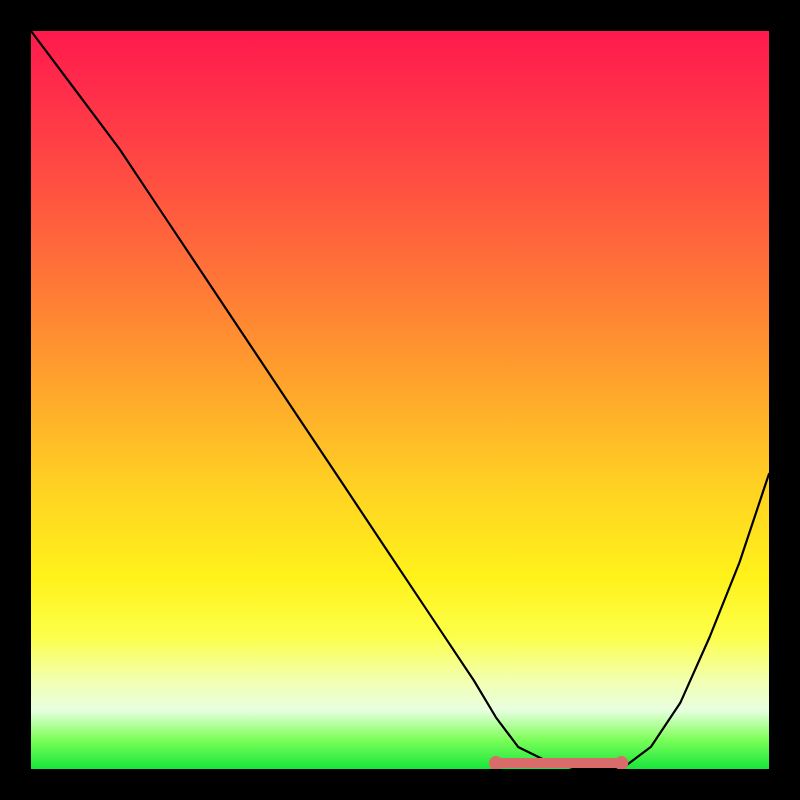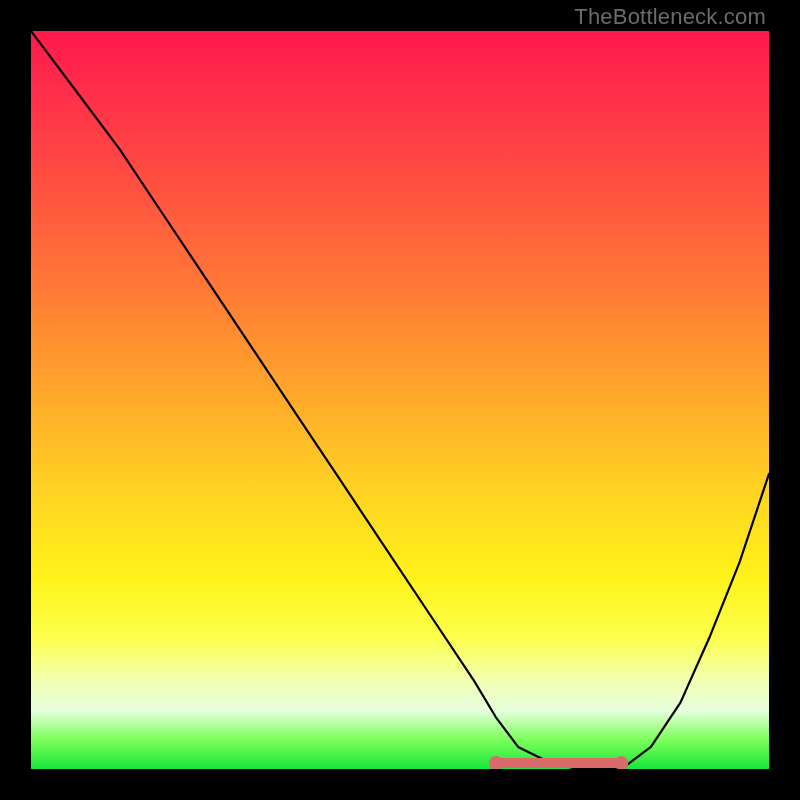--- a/index.html
+++ b/index.html
@@ -69,14 +69,13 @@
     <svg class="curve" viewBox="0 0 738 738" preserveAspectRatio="none">
       <g>
         <path fill="none" stroke="#000000" stroke-width="2.2" stroke-linecap="round" stroke-linejoin="round" d="M 0.0 0.0 L 44.3 59.0 L 88.6 118.1 L 132.8 184.5 L 177.1 250.9 L 221.4 317.3 L 265.7 383.8 L 310.0 450.2 L 354.2 516.6 L 398.5 583.0 L 442.8 649.4 L 464.9 686.3 L 487.1 715.9 L 516.6 730.6 L 546.1 738.0 L 568.3 738.0 L 590.4 738.0 L 619.9 715.9 L 649.4 671.6 L 679.0 605.2 L 708.5 531.4 L 738.0 442.8"></path>
         <line stroke-width="10" stroke-linecap="round" stroke="#d96b6b" x1="464.94" y1="732.096" x2="590.4" y2="732.096"></line>
         <circle r="7" fill="#d96b6b" cx="464.94" cy="732.096"></circle>
         <circle r="7" fill="#d96b6b" cx="590.4" cy="732.096"></circle>
       </g>
     </svg>
   </div>
 
-  <div class="watermark">TheBottleneck.com</div>
 </div>
 
 </body></html>

